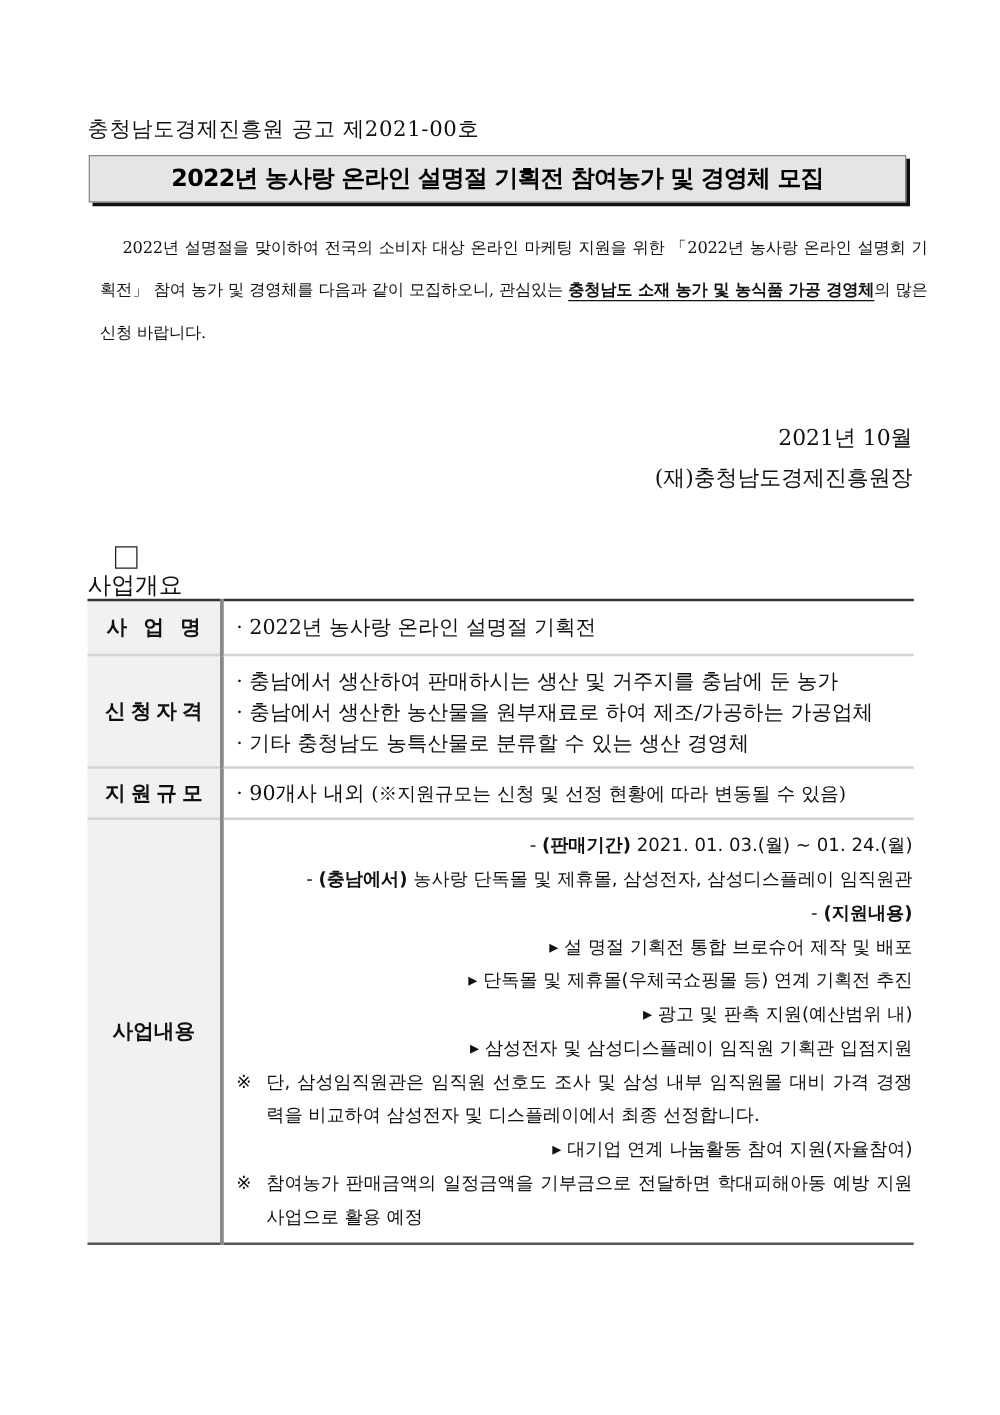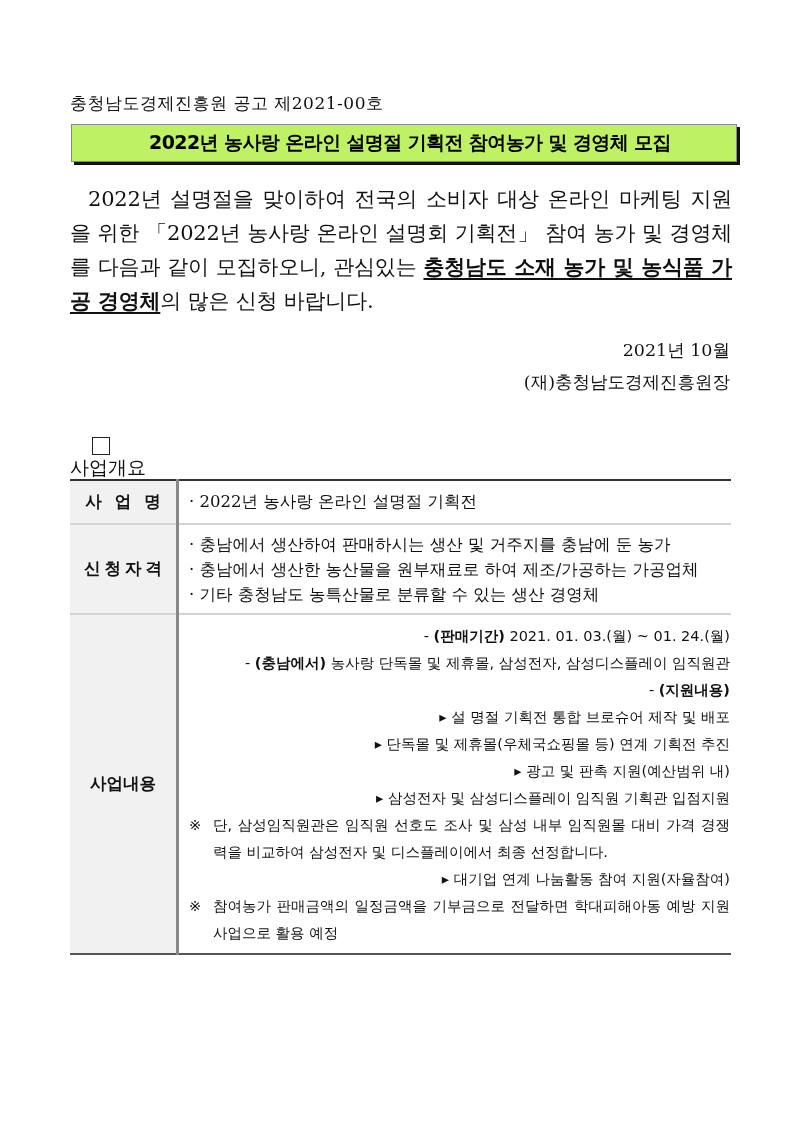--- a/index.html
+++ b/index.html
@@ -1,24 +1,24 @@
 <!DOCTYPE html>
 <html><head>
 <meta charset="utf-8">
 <style>
   html, body { margin: 0; padding: 0; background: #ffffff; }
   body { width: 800px; height: 1132px; position: relative; overflow: hidden;
          font-family: "DejaVu Serif", "Liberation Serif", serif; color: #111; }
   .notice-no { position: absolute; left: 70px; top: 92px; font-size: 17px; letter-spacing: 0.5px; }
   .title-box { position: absolute; left: 71px; top: 124px; width: 652px; height: 36px;
-               background: #bef264; border: 1px solid #888;
-               box-shadow: 3px 3px 0 #111; display: flex; align-items: center; justify-content: center; padding-left: 12px; }
+               background: #e5e5e5; border: 1px solid #888;
+               box-shadow: 3px 3px 0 #111; display: flex; align-items: center; justify-content: center; }
   .title-box span { font-family: "DejaVu Sans", "Liberation Sans", sans-serif; font-weight: bold;
                     font-size: 19px; letter-spacing: -0.6px; color: #000; }
-  .intro { position: absolute; left: 70px; top: 182px; width: 662px; font-size: 21px; line-height: 34px;
+  .intro { position: absolute; left: 80px; top: 182px; width: 662px; font-size: 13px; line-height: 34px;
            text-align: justify; text-align-last: left; letter-spacing: -0.2px; }
   .intro .indent { display: inline-block; width: 18px; }
   .intro u { font-weight: bold; text-decoration: underline; text-underline-offset: 4px; }
   .date-line { position: absolute; right: 70px; top: 338px; font-size: 17.5px; }
   .sender { position: absolute; right: 70px; top: 370px; font-size: 17.5px; }
   .section-head { position: absolute; left: 70px; top: 437px; font-size: 19px; display: flex; align-items: center; flex-direction: column; }
   .section-head .box { width: 16px; height: 16px; border: 1.5px solid #222; margin-right: 14px; display: inline-block; }
   table.overview { position: absolute; left: 70px; top: 479px; width: 661px; border-collapse: collapse;
                    font-size: 16.5px; }
   table.overview { border-top: 2.5px solid #333; border-bottom: 2.5px solid #555; }
@@ -71,20 +71,27 @@
     <td class="value">· 2022년 농사랑 온라인 설명절 기획전</td>
   </tr>
   <tr class="row-qual">
     <td class="label"><span class="spaced2">신청자격</span></td>
     <td class="value">
       <div class="qual-line">· 충남에서 생산하여 판매하시는 생산 및 거주지를 충남에 둔 농가</div>
       <div class="qual-line">· 충남에서 생산한 농산물을 원부재료로 하여 제조/가공하는 가공업체</div>
       <div class="qual-line">· 기타 충청남도 농특산물로 분류할 수 있는 생산 경영체</div>
     </td>
   </tr>
+  <tr class="row-scale">
+    <td class="label"><span class="spaced2">지원규모</span></td>
+    <td class="value">
+      <span>· 90개사 내외</span>
+      <span class="small-note">(※지원규모는 신청 및 선정 현황에 따라 변동될 수 있음)</span>
+    </td>
+  </tr>
   <tr class="row-content">
     <td class="label"><span>사업내용</span></td>
     <td class="value content-cell">
       <div class="content-line">
         <span>-</span>
         <b>(판매기간)</b>
         <span>2021. 01. 03.(월) ~ 01. 24.(월)</span>
       </div>
       <div class="content-line">
         <span>-</span>

